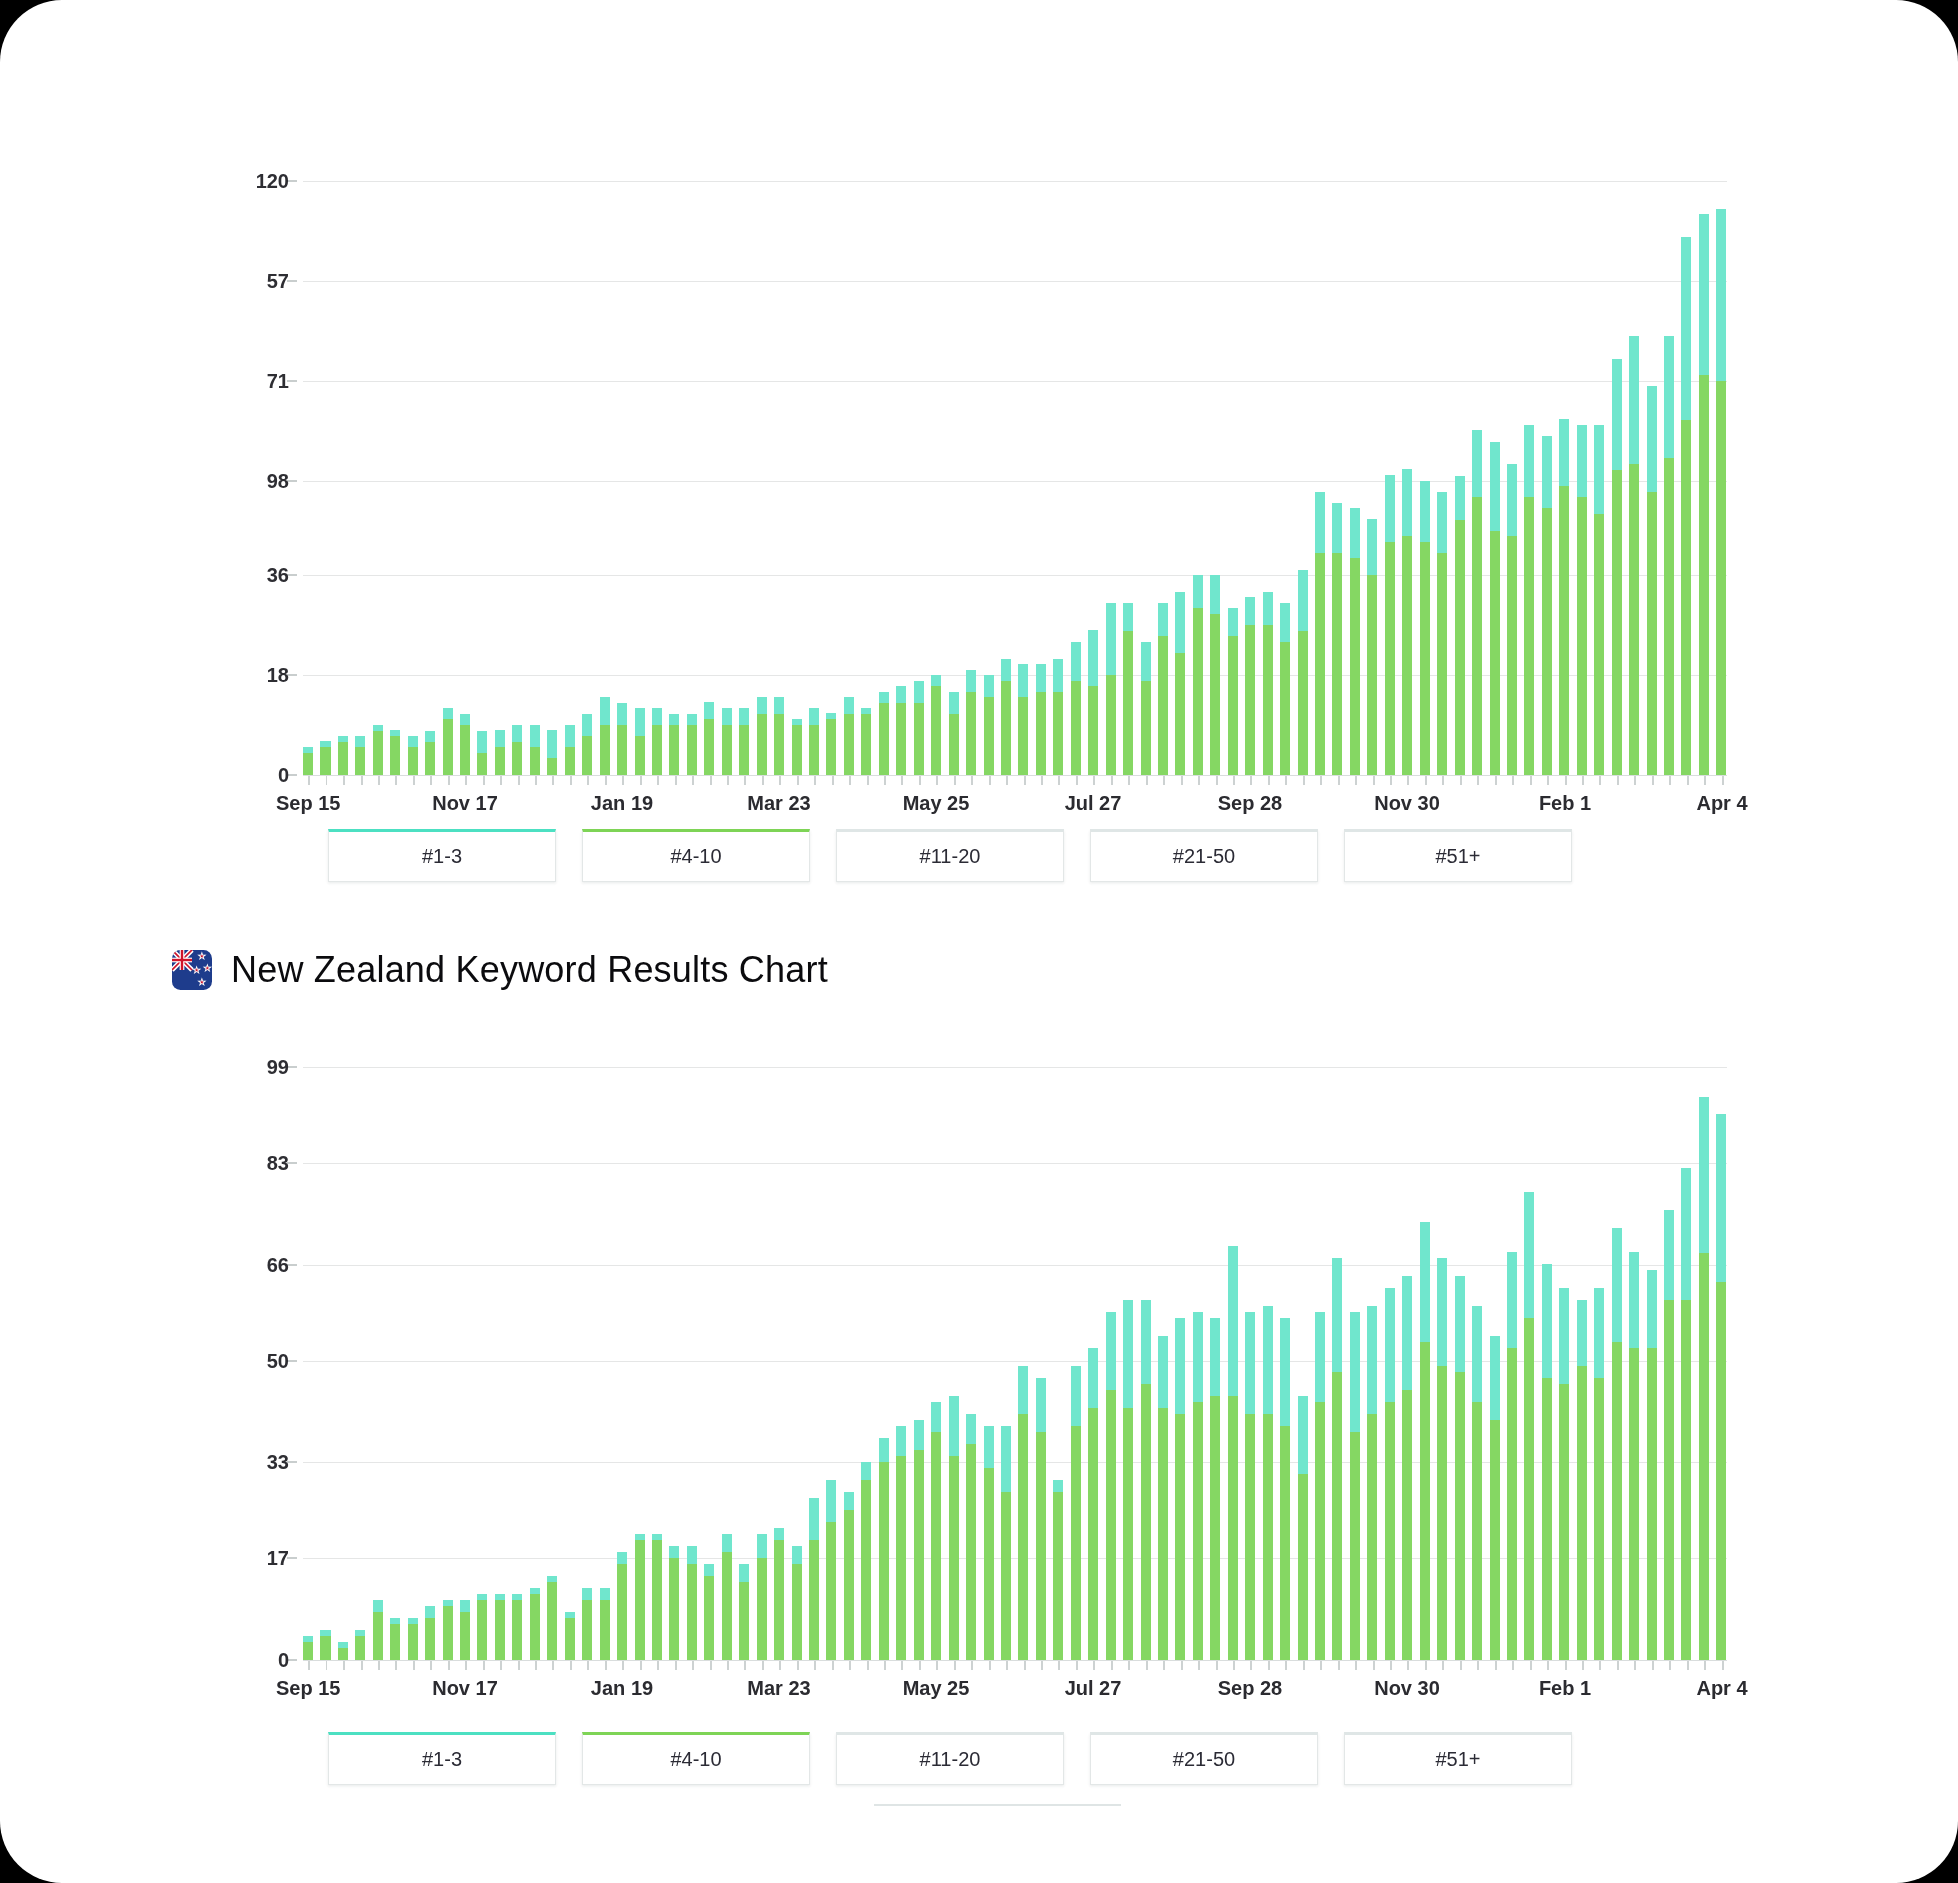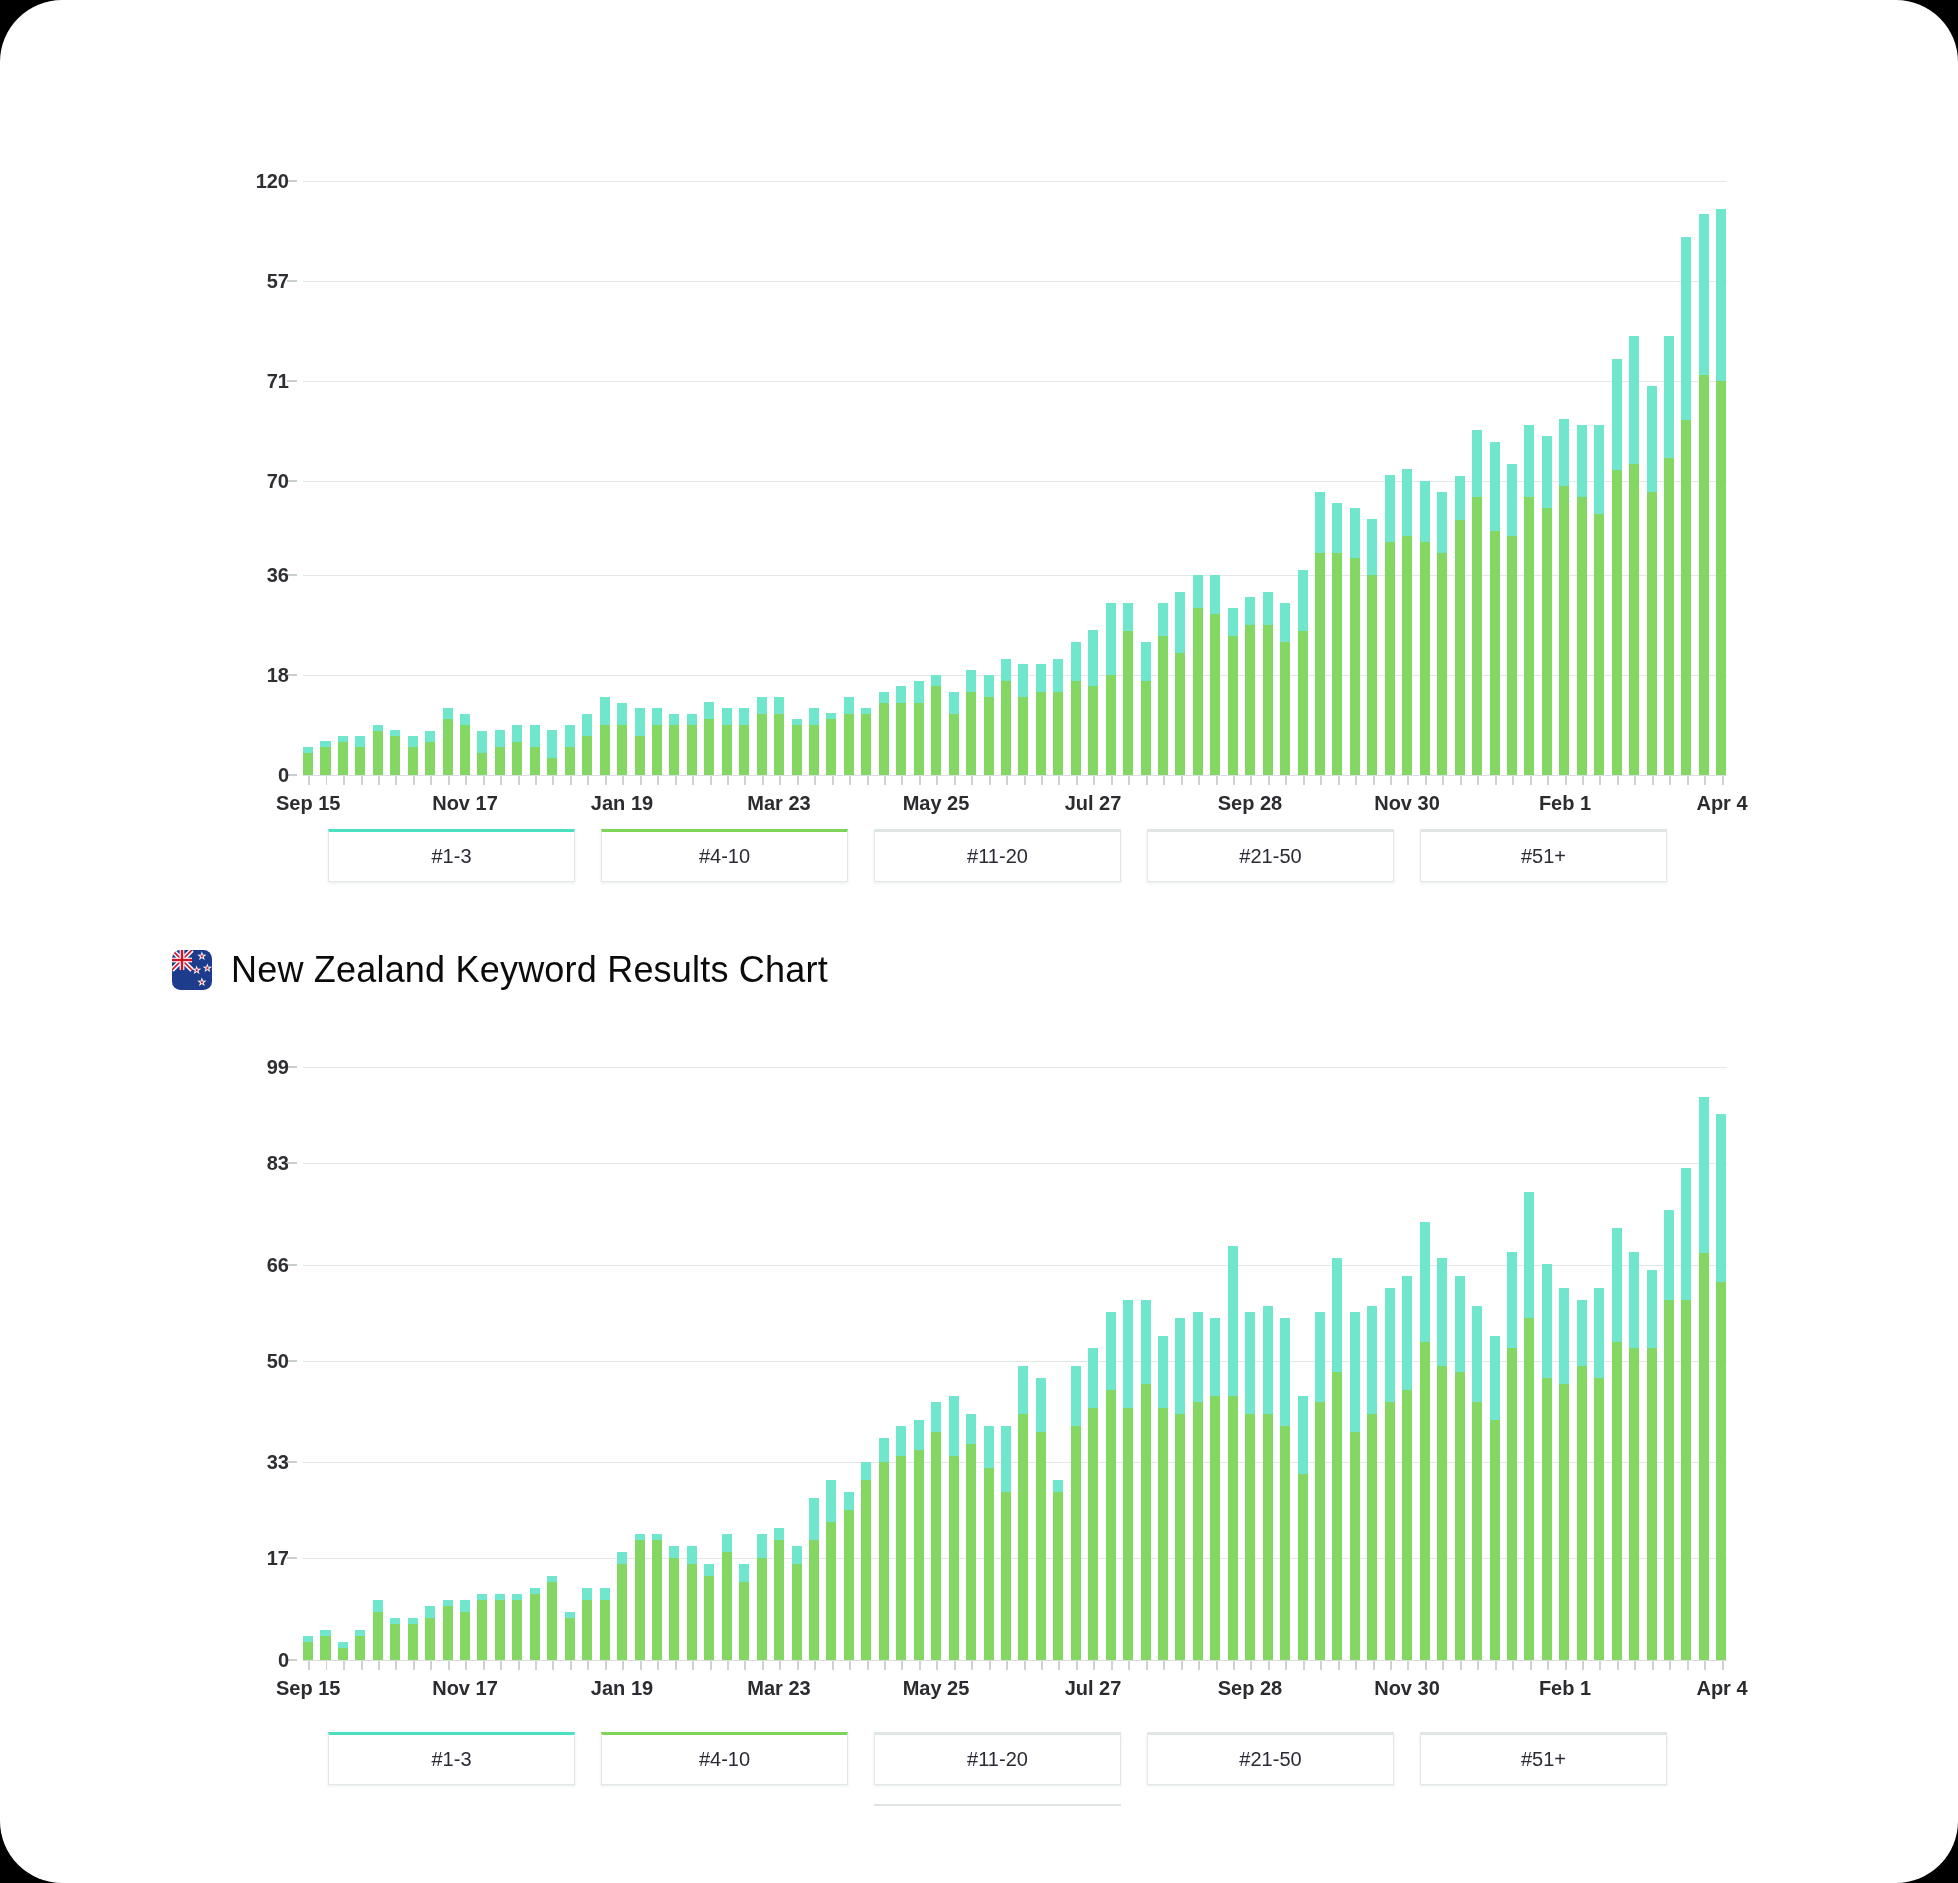--- a/index.html
+++ b/index.html
@@ -23,42 +23,42 @@
   .ylabel{position:absolute;right:100%;margin-right:14px;transform:translateY(-50%);
     font-size:20px;font-weight:600;color:#2e2e33;white-space:nowrap;}
   .bar{position:absolute;bottom:0;width:10.4px;}
   .seg{position:absolute;left:0;width:100%;}
   .xtick{position:absolute;width:1.9px;height:8.5px;background:#cdd2d2;}
   .xlabel{position:absolute;transform:translateX(-50%);font-size:20px;font-weight:600;color:#2b2b30;white-space:nowrap;}
 
   
   .legend{position:absolute;left:328px;display:flex;gap:26px;}
   #uk-legend{top:829px;} #nz-legend{top:1732px;}
-  .legend-btn{width:247px;height:53px;box-sizing:border-box;background:#fff;
+  .legend-btn{width:228px;height:53px;box-sizing:border-box;background:#fff;
     border:0.9px solid #e3e7e7;border-top-width:3.8px;border-top-style:solid;
     box-shadow:0 1.9px 2.8px rgba(40,60,60,.10);
     display:flex;align-items:center;justify-content:center;cursor:pointer;}
   .legend-btn span{font-size:20px;font-weight:500;color:#2b2b35;}
   .legend-underline{position:absolute;left:874px;top:1804px;width:247px;height:1.9px;background:#dfe5e5;}
 </style>
 </head>
 <body>
 
 <div class="card">
 
 
   <div class="plot" id="uk-plot">
       <div class="gridline zero" style="top: 594px;"></div>
       <div class="ylabel" style="top: 594px;">0</div>
       <div class="gridline" style="top: 494px;"></div>
       <div class="ylabel" style="top: 494px;">18</div>
       <div class="gridline" style="top: 394px;"></div>
       <div class="ylabel" style="top: 394px;">36</div>
       <div class="gridline" style="top: 300px;"></div>
-      <div class="ylabel" style="top: 300px;">70</div>
+      <div class="ylabel" style="top: 300px;">98</div>
       <div class="gridline" style="top: 200px;"></div>
       <div class="ylabel" style="top: 200px;">71</div>
       <div class="gridline" style="top: 100px;"></div>
       <div class="ylabel" style="top: 100px;">57</div>
       <div class="gridline" style="top: 0px;"></div>
       <div class="ylabel" style="top: 0px;">120</div>
       <div class="bar" style="left: 0px; height: 28px;">
         <div class="seg" style="bottom: 0px; height: 22px; background: rgb(133, 215, 99);"></div>
         <div class="seg" style="bottom: 22px; height: 5.6px; background: rgb(112, 230, 205);"></div>
       </div>

